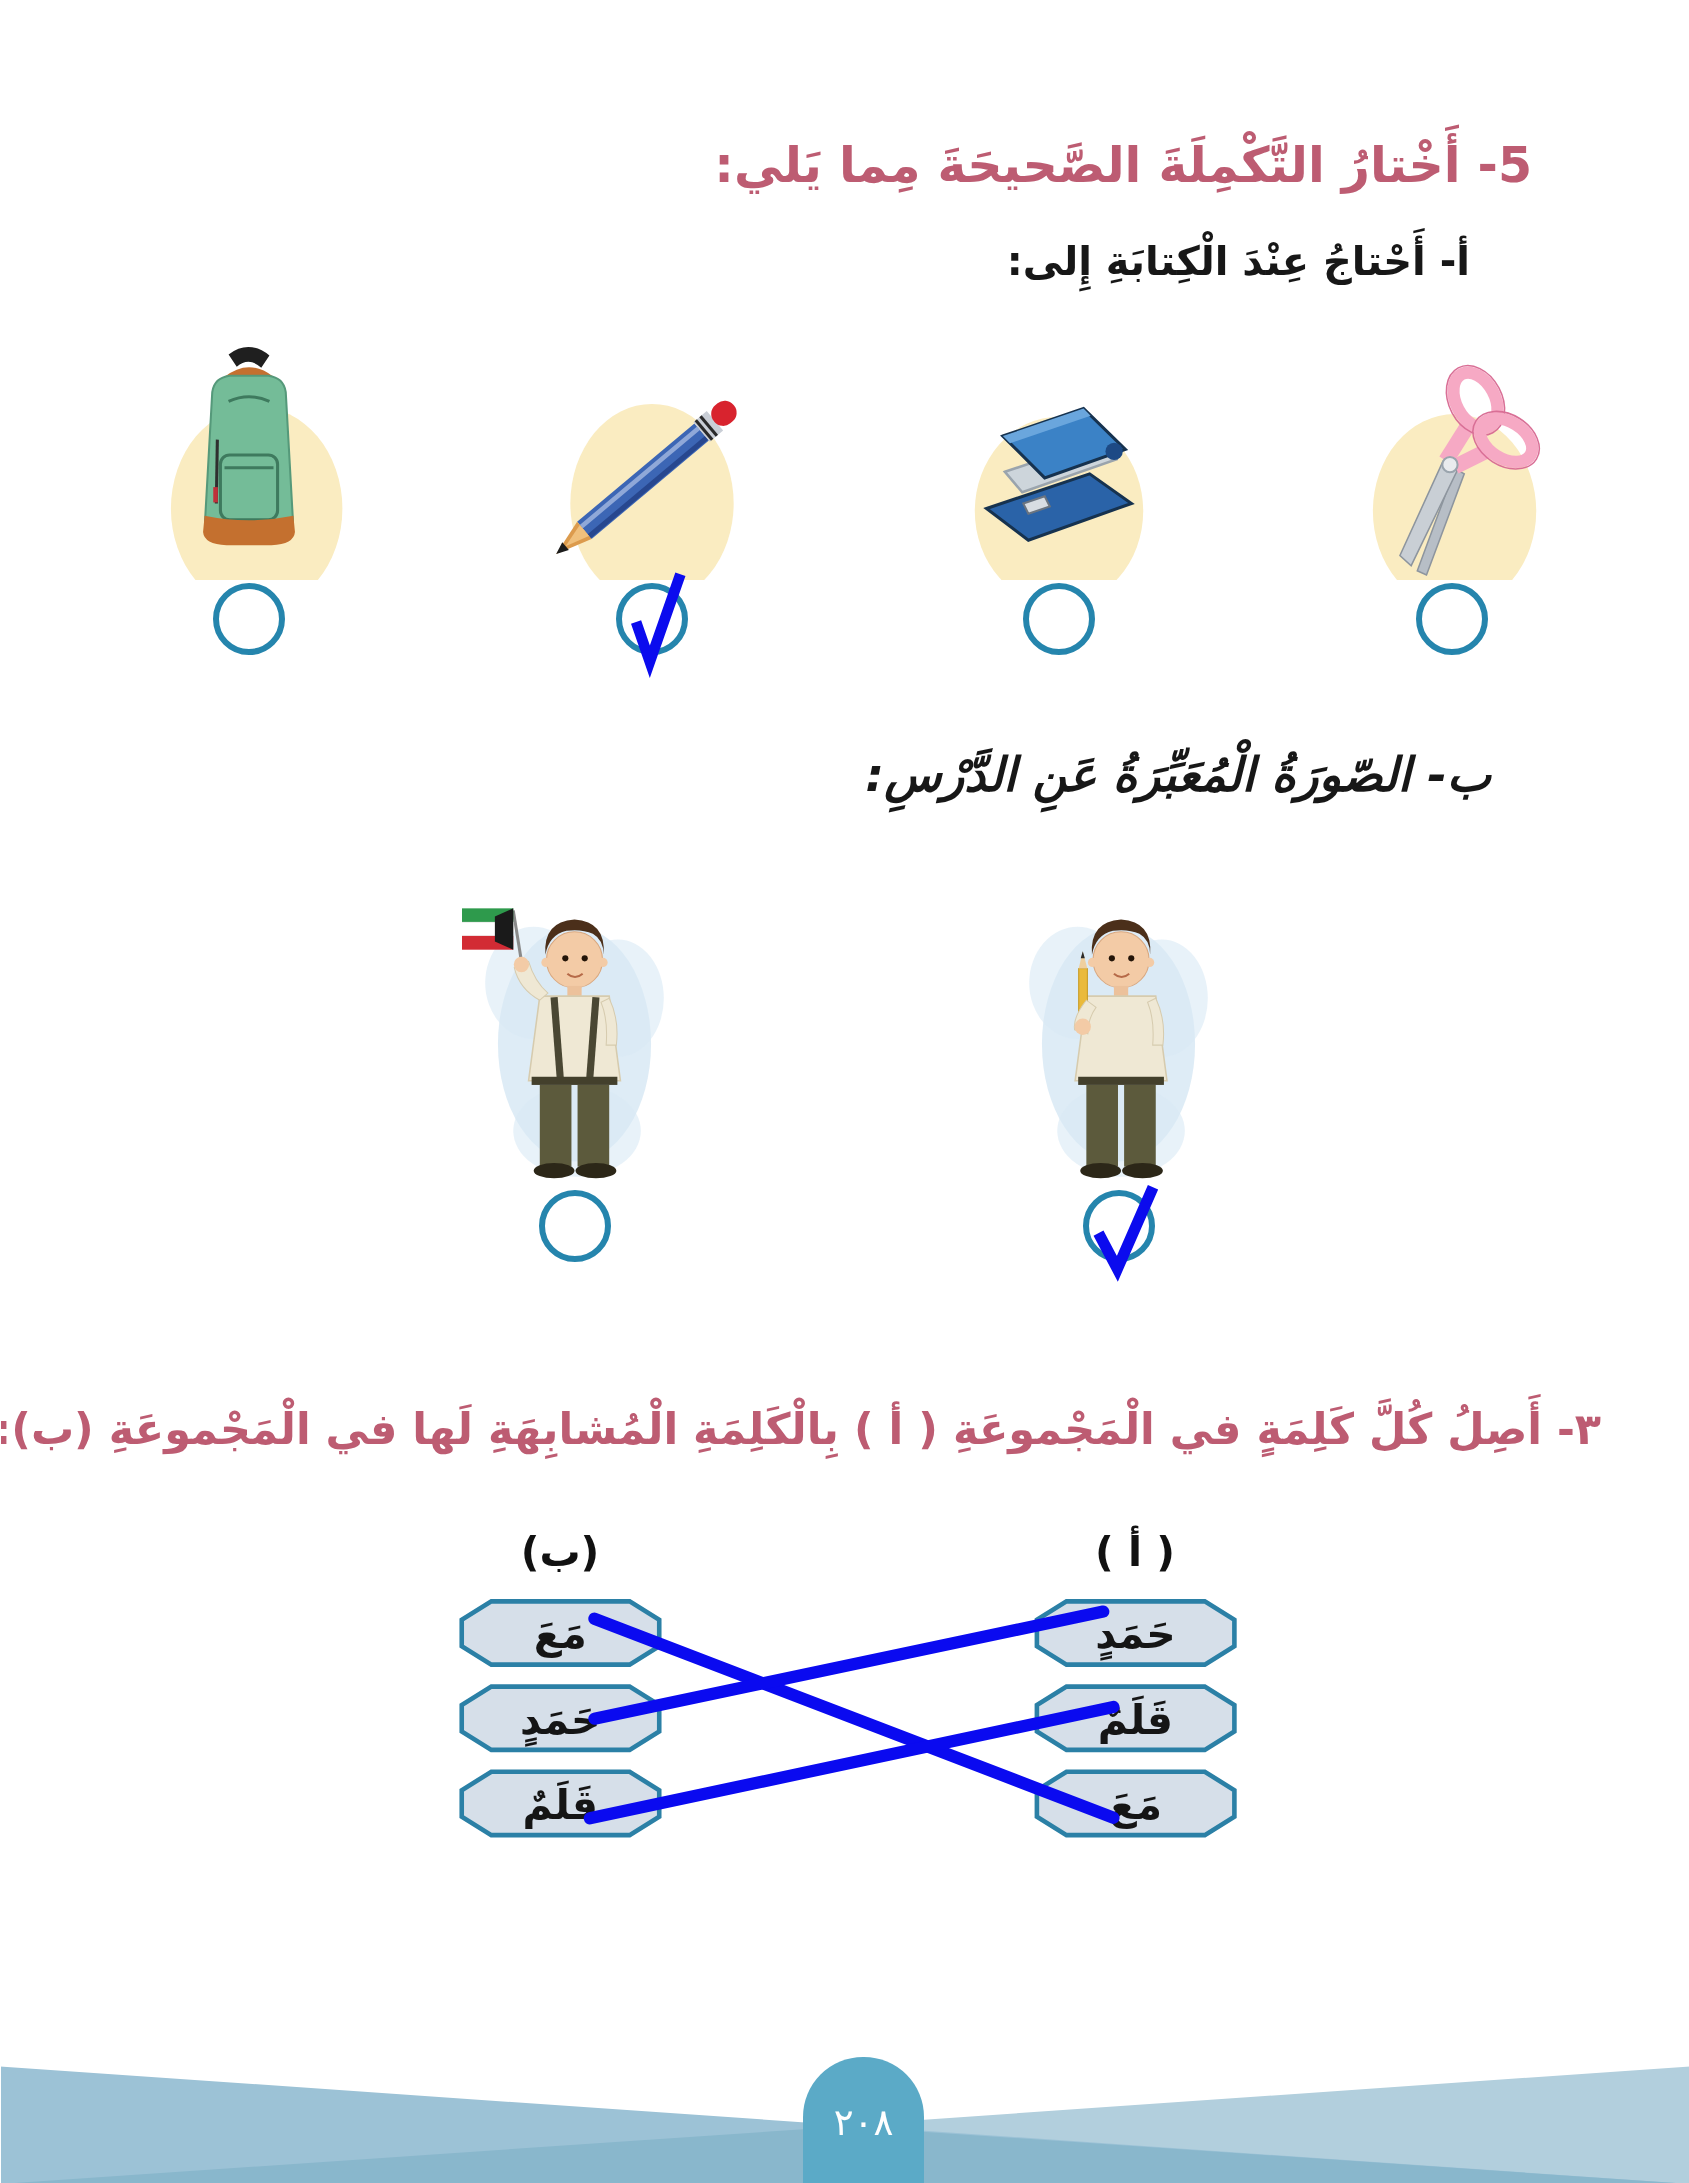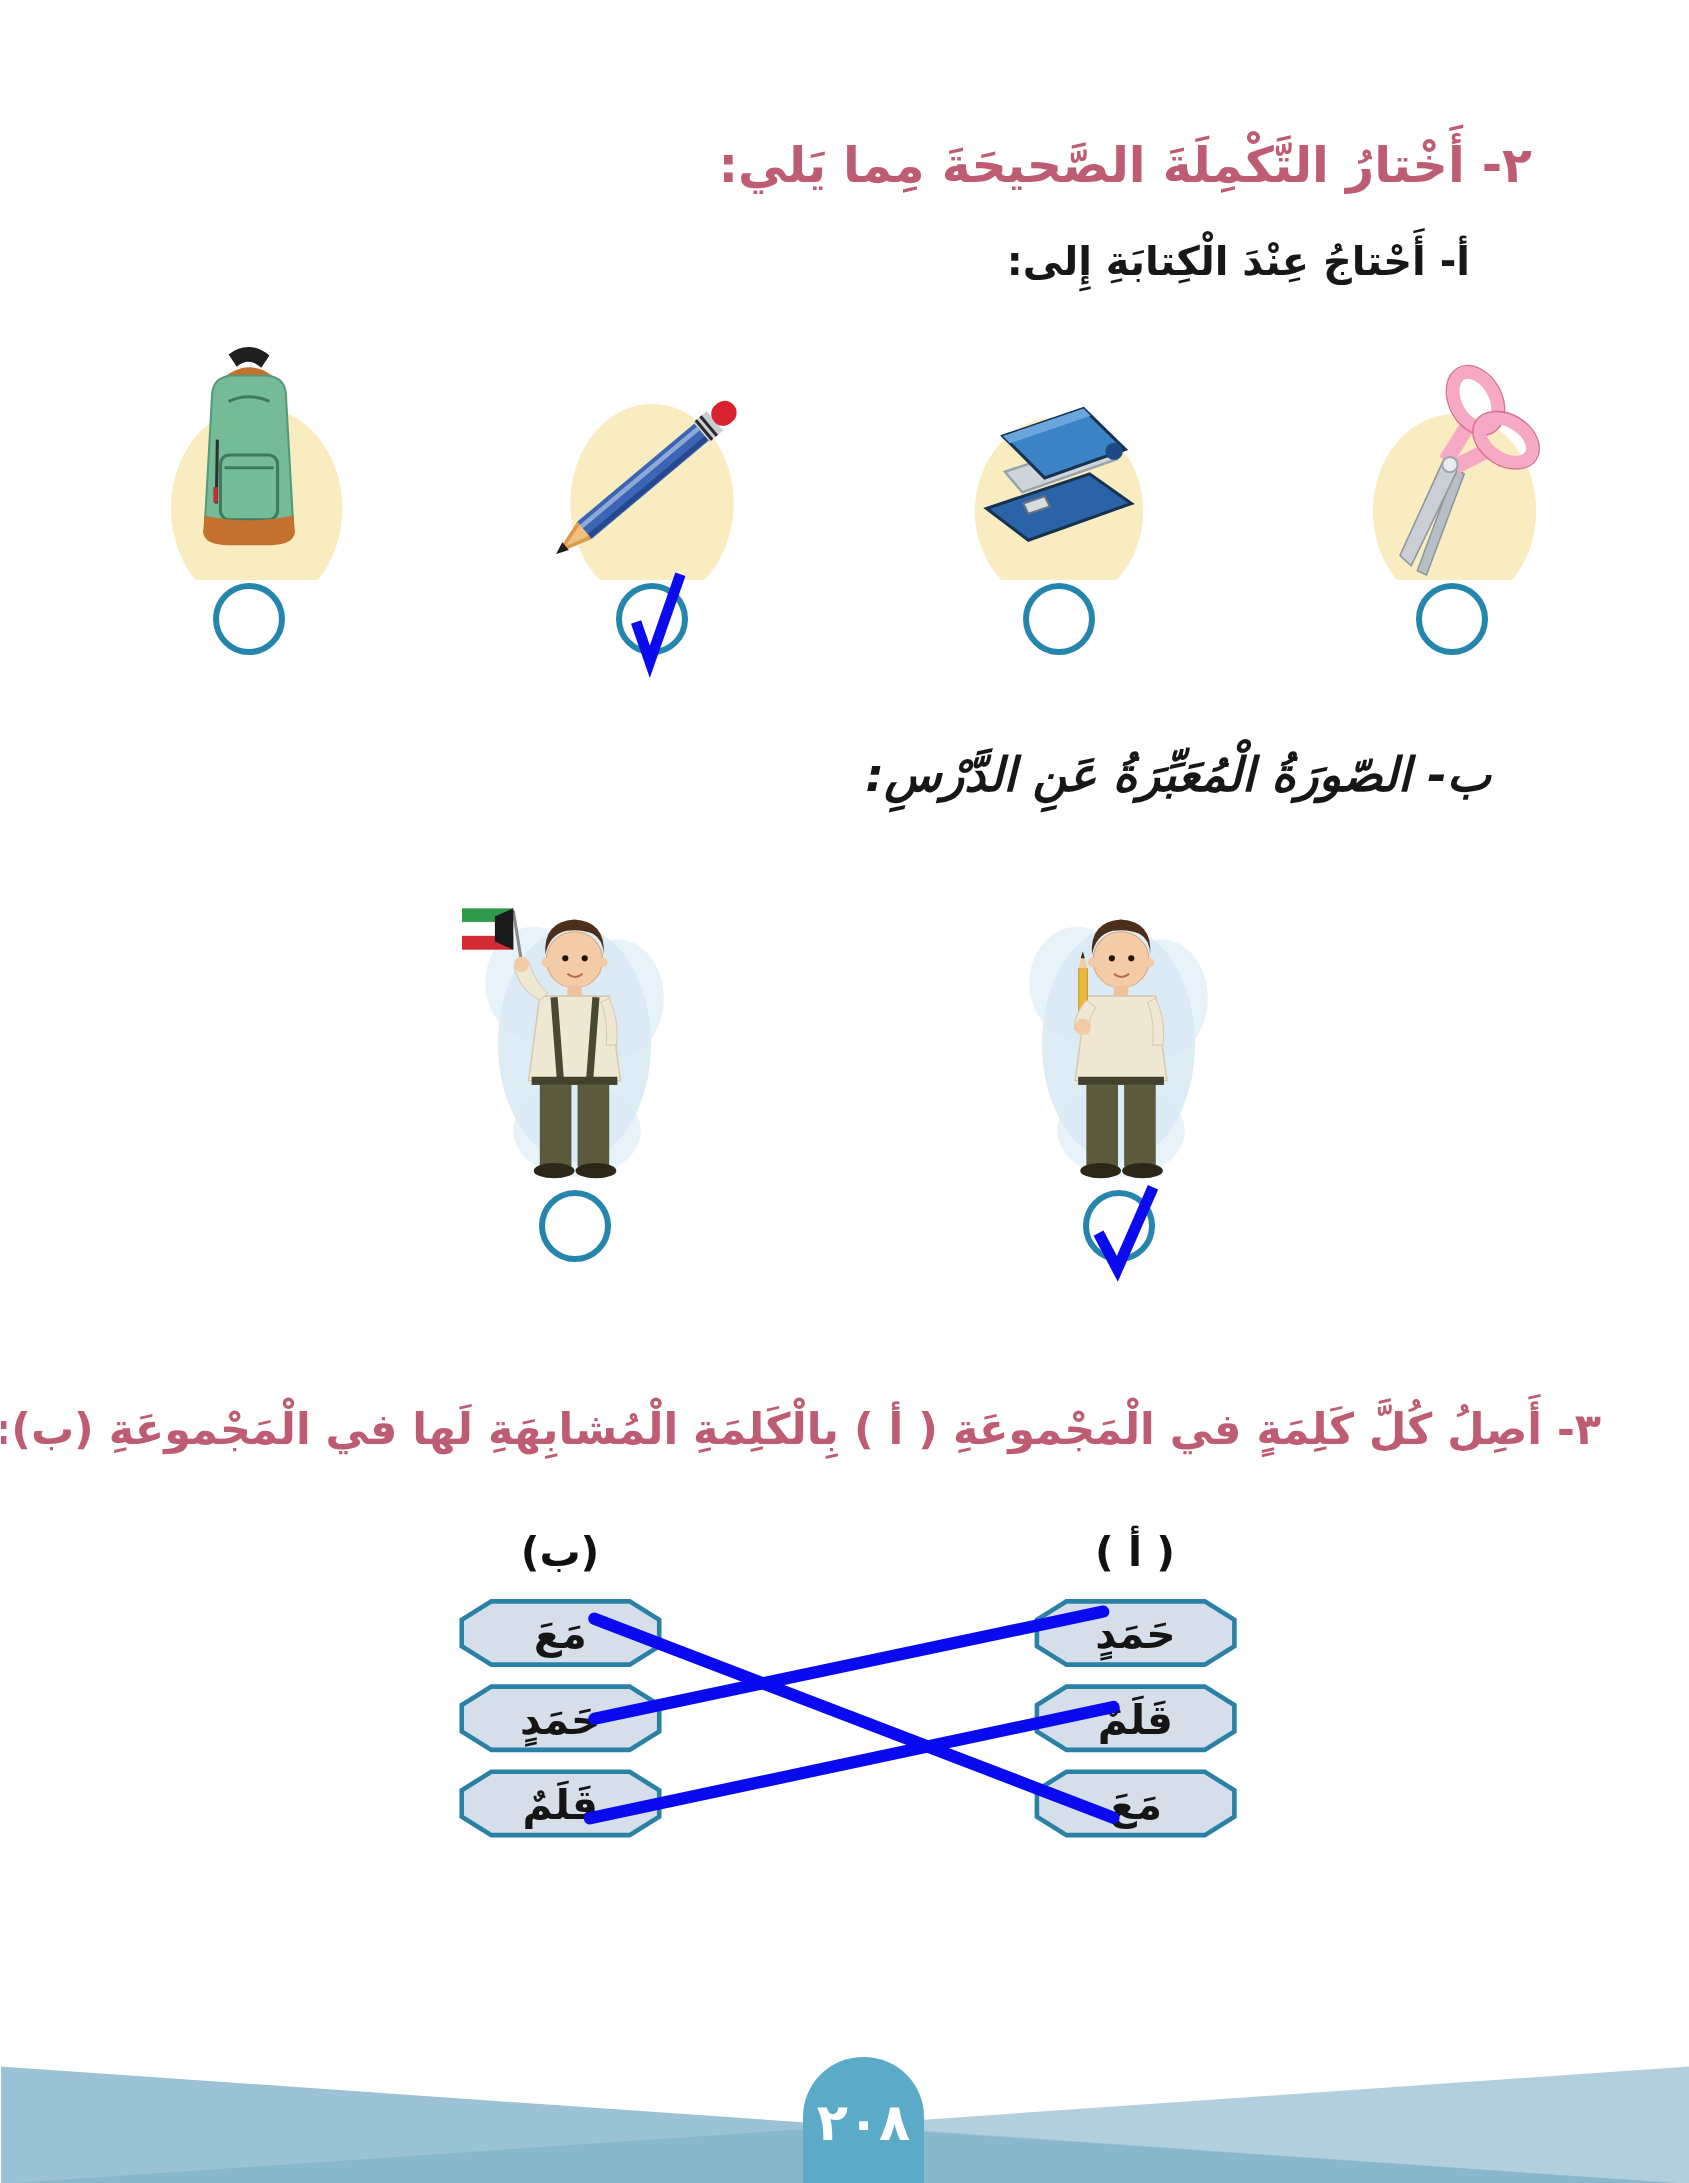--- a/index.html
+++ b/index.html
@@ -30,26 +30,26 @@
   .footer-band{position:absolute;left:0;top:2064px;width:1690px;height:120px;}
   .band{position:absolute;left:0;top:0;width:100%;height:100%;}
   .band-left{background:#9cc2d6;clip-path:polygon(0% 2%,100% 100%,0% 100%);}
   .band-right{background:#b2cfdd;clip-path:polygon(100% 2%,100% 100%,0% 100%);}
   .band-overlap{background:#89b7cc;clip-path:polygon(50% 52%,100% 100%,0% 100%);}
   .page-dome{
     position:absolute;left:803px;top:2057px;width:121px;height:126px;
     background:#5baac7;border-radius:60px 60px 0 0;
     display:flex;align-items:center;justify-content:center;
   }
-  .page-dome span{color:#ffffff;font-size:51px;font-weight:bold;direction:rtl;margin-top:5.1px;}
+  .page-dome span{color:#ffffff;font-size:37px;font-weight:normal;direction:rtl;margin-top:5.1px;}
 </style>
 </head>
 <body>
 
-<div class="abs heading" style="right:158px;top:137px;font-size:49px;">٢- أَخْتارُ التَّكْمِلَةَ الصَّحيحَةَ مِما يَلي:</div>
+<div class="abs heading" style="right:158px;top:137px;font-size:49px;">5- أَخْتارُ التَّكْمِلَةَ الصَّحيحَةَ مِما يَلي:</div>
 
 <div class="abs subheading" style="right:220px;top:238px;font-size:40px;">أ- أَحْتاجُ عِنْدَ الْكِتابَةِ إِلى:</div>
 
 <div class="opt-col" style="left:152px;top:335px;width:194px;">
   <svg width="194" height="245" viewBox="0 0 380 480">
     <ellipse cx="205" cy="340" rx="168" ry="200" fill="#faecc1"></ellipse>
     <path d="M150 38 Q190 8 230 40 L214 64 Q190 42 166 62 Z" fill="#1f1f1f"></path>
     <path d="M142 82 Q190 44 238 82 L238 100 Q190 62 142 100 Z" fill="#c4702f"></path>
     <path d="M118 112 Q122 84 152 80 L228 80 Q258 84 262 112 L276 362 Q278 394 238 398 L142 398 Q102 394 104 362 Z" fill="#74bc98" stroke="#55997a" stroke-width="4"></path>
     <path d="M150 130 Q190 112 230 130" fill="none" stroke="#3e7a5e" stroke-width="6"></path>

